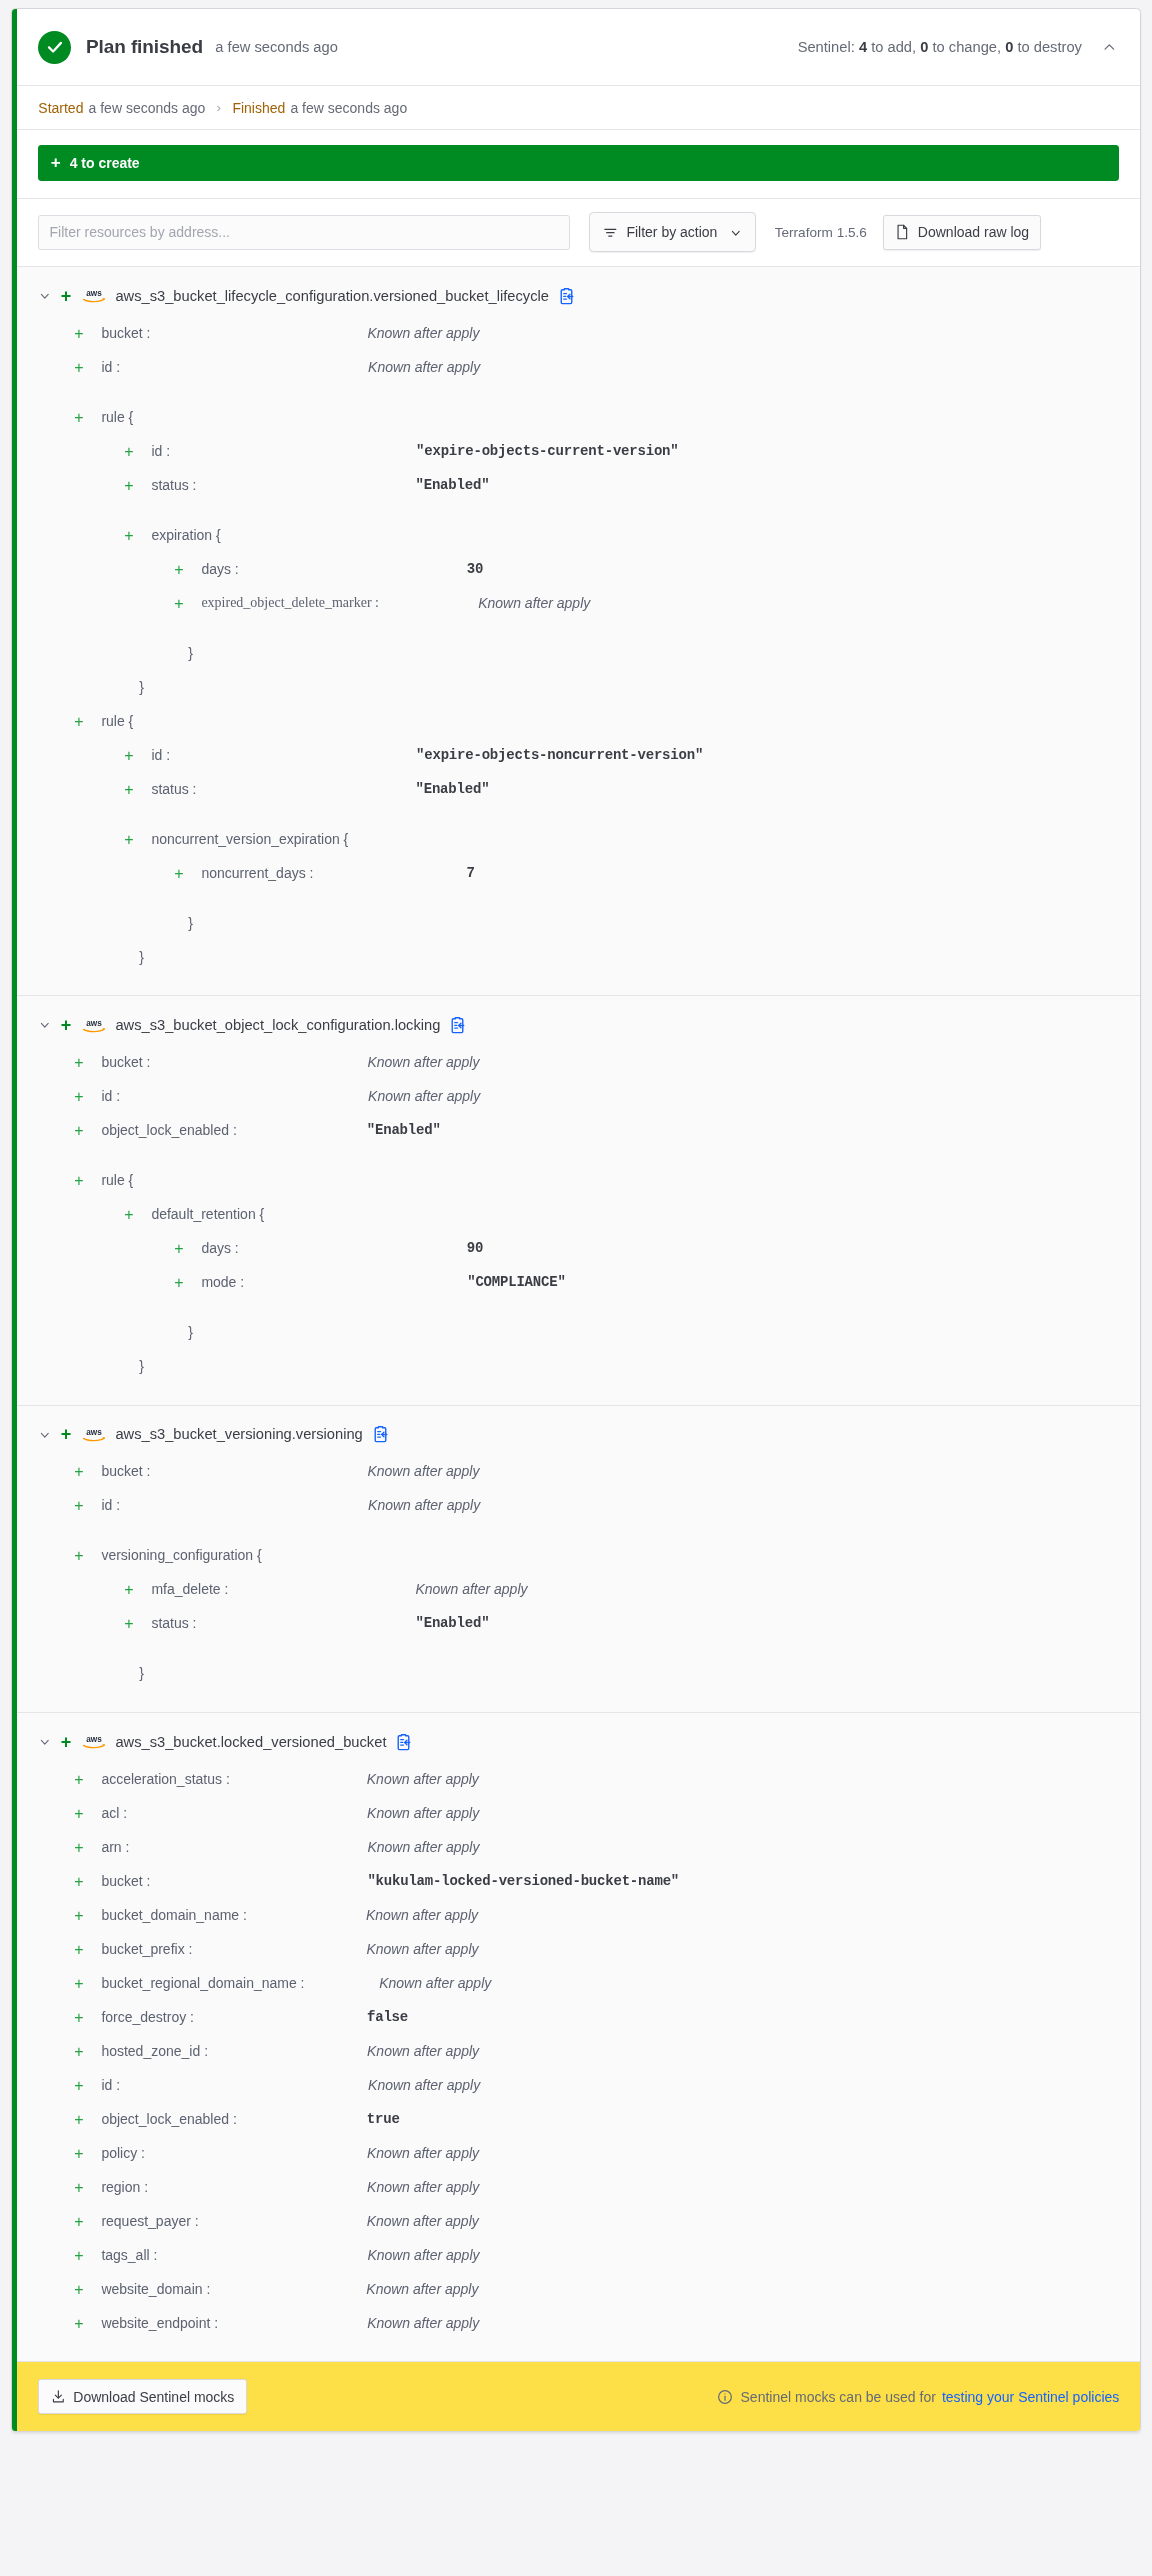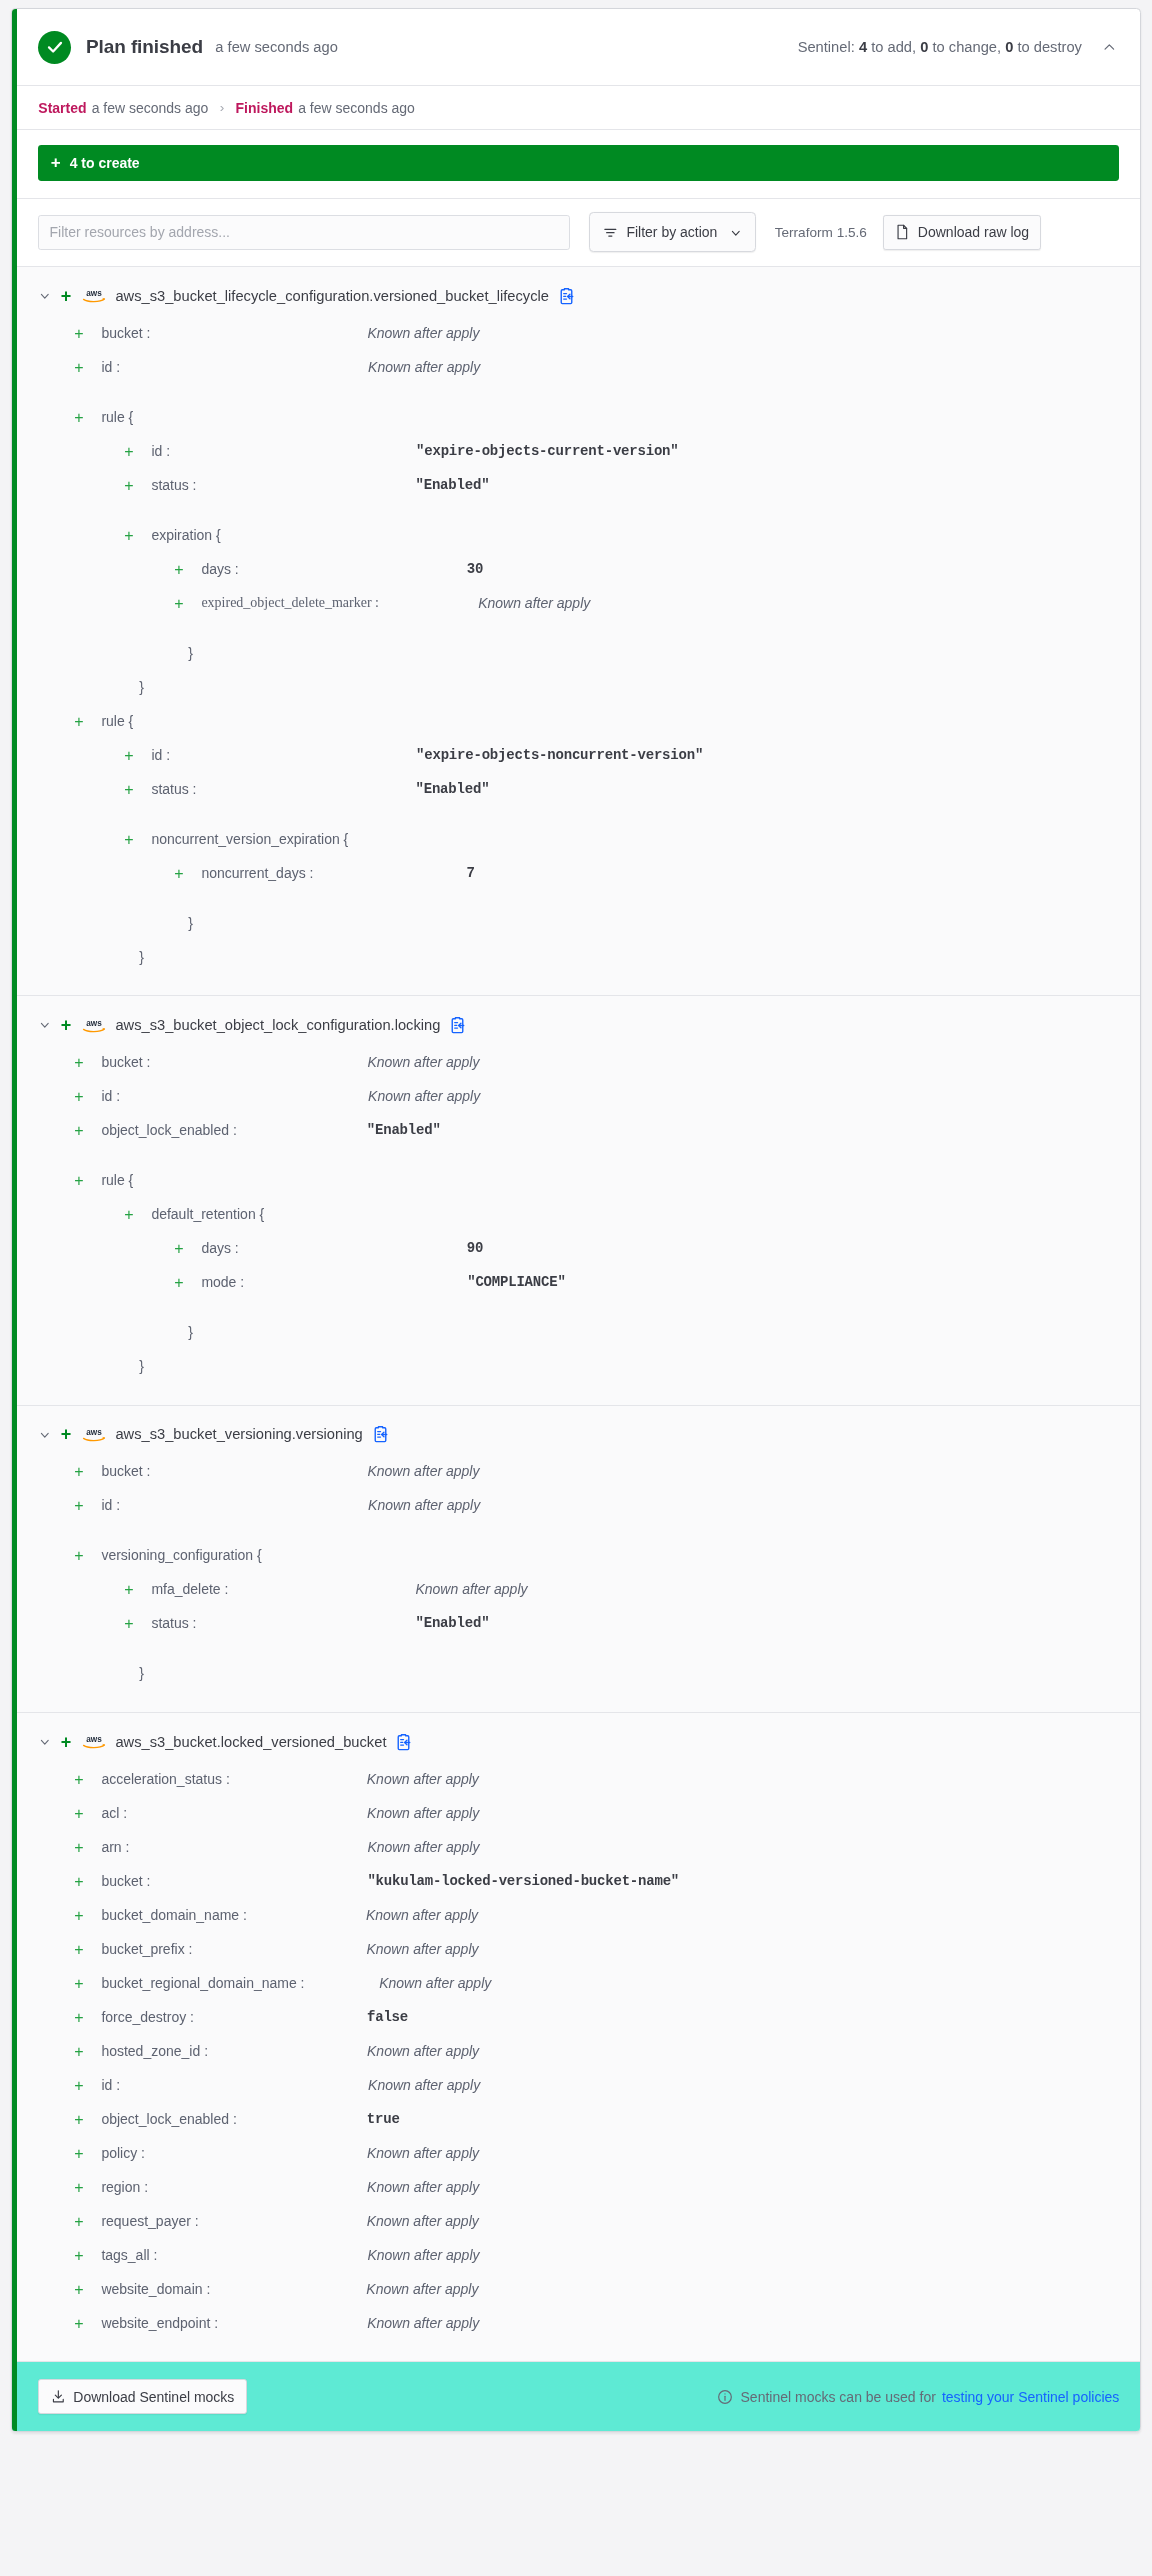--- a/index.html
+++ b/index.html
@@ -75,21 +75,21 @@
 
   
   .breadcrumb-row {
     display: flex;
     align-items: center;
     padding: 13.6px 20.4px 13.6px 26px;
     border-bottom: 0.6px solid #e4e5e9;
     font-size: 14px;
     color: #656a76;
   }
-  .breadcrumb-row b { color: #be185d; font-weight: bold; }
+  .breadcrumb-row b { color: #a16207; font-weight: normal; }
   .bc-sep { margin: 0 11.3px; color: #a5a8b1; font-size: 13.6px; }
 
   
   .create-bar-wrap {
     padding: 14.7px 20.4px 17px 26px;
     border-bottom: 0.6px solid #e4e5e9;
   }
   .create-bar {
     background: #008a22;
     border-radius: 3.4px;
@@ -261,21 +261,21 @@
   }
 
   
   .gap-sm { height: 16px; }
 
   
   .footer {
     display: flex;
     align-items: center;
     padding: 17px 20.4px 17px 26px;
-    background: #5eead4;
+    background: #fde047;
     min-height: 62px;
   }
   .dl-sentinel-btn {
     height: 35px;
     border: 0.6px solid #d7d9de;
     border-radius: 2.8px;
     background: #fbfbfc;
     display: flex;
     align-items: center;
     padding: 0 11.3px;

